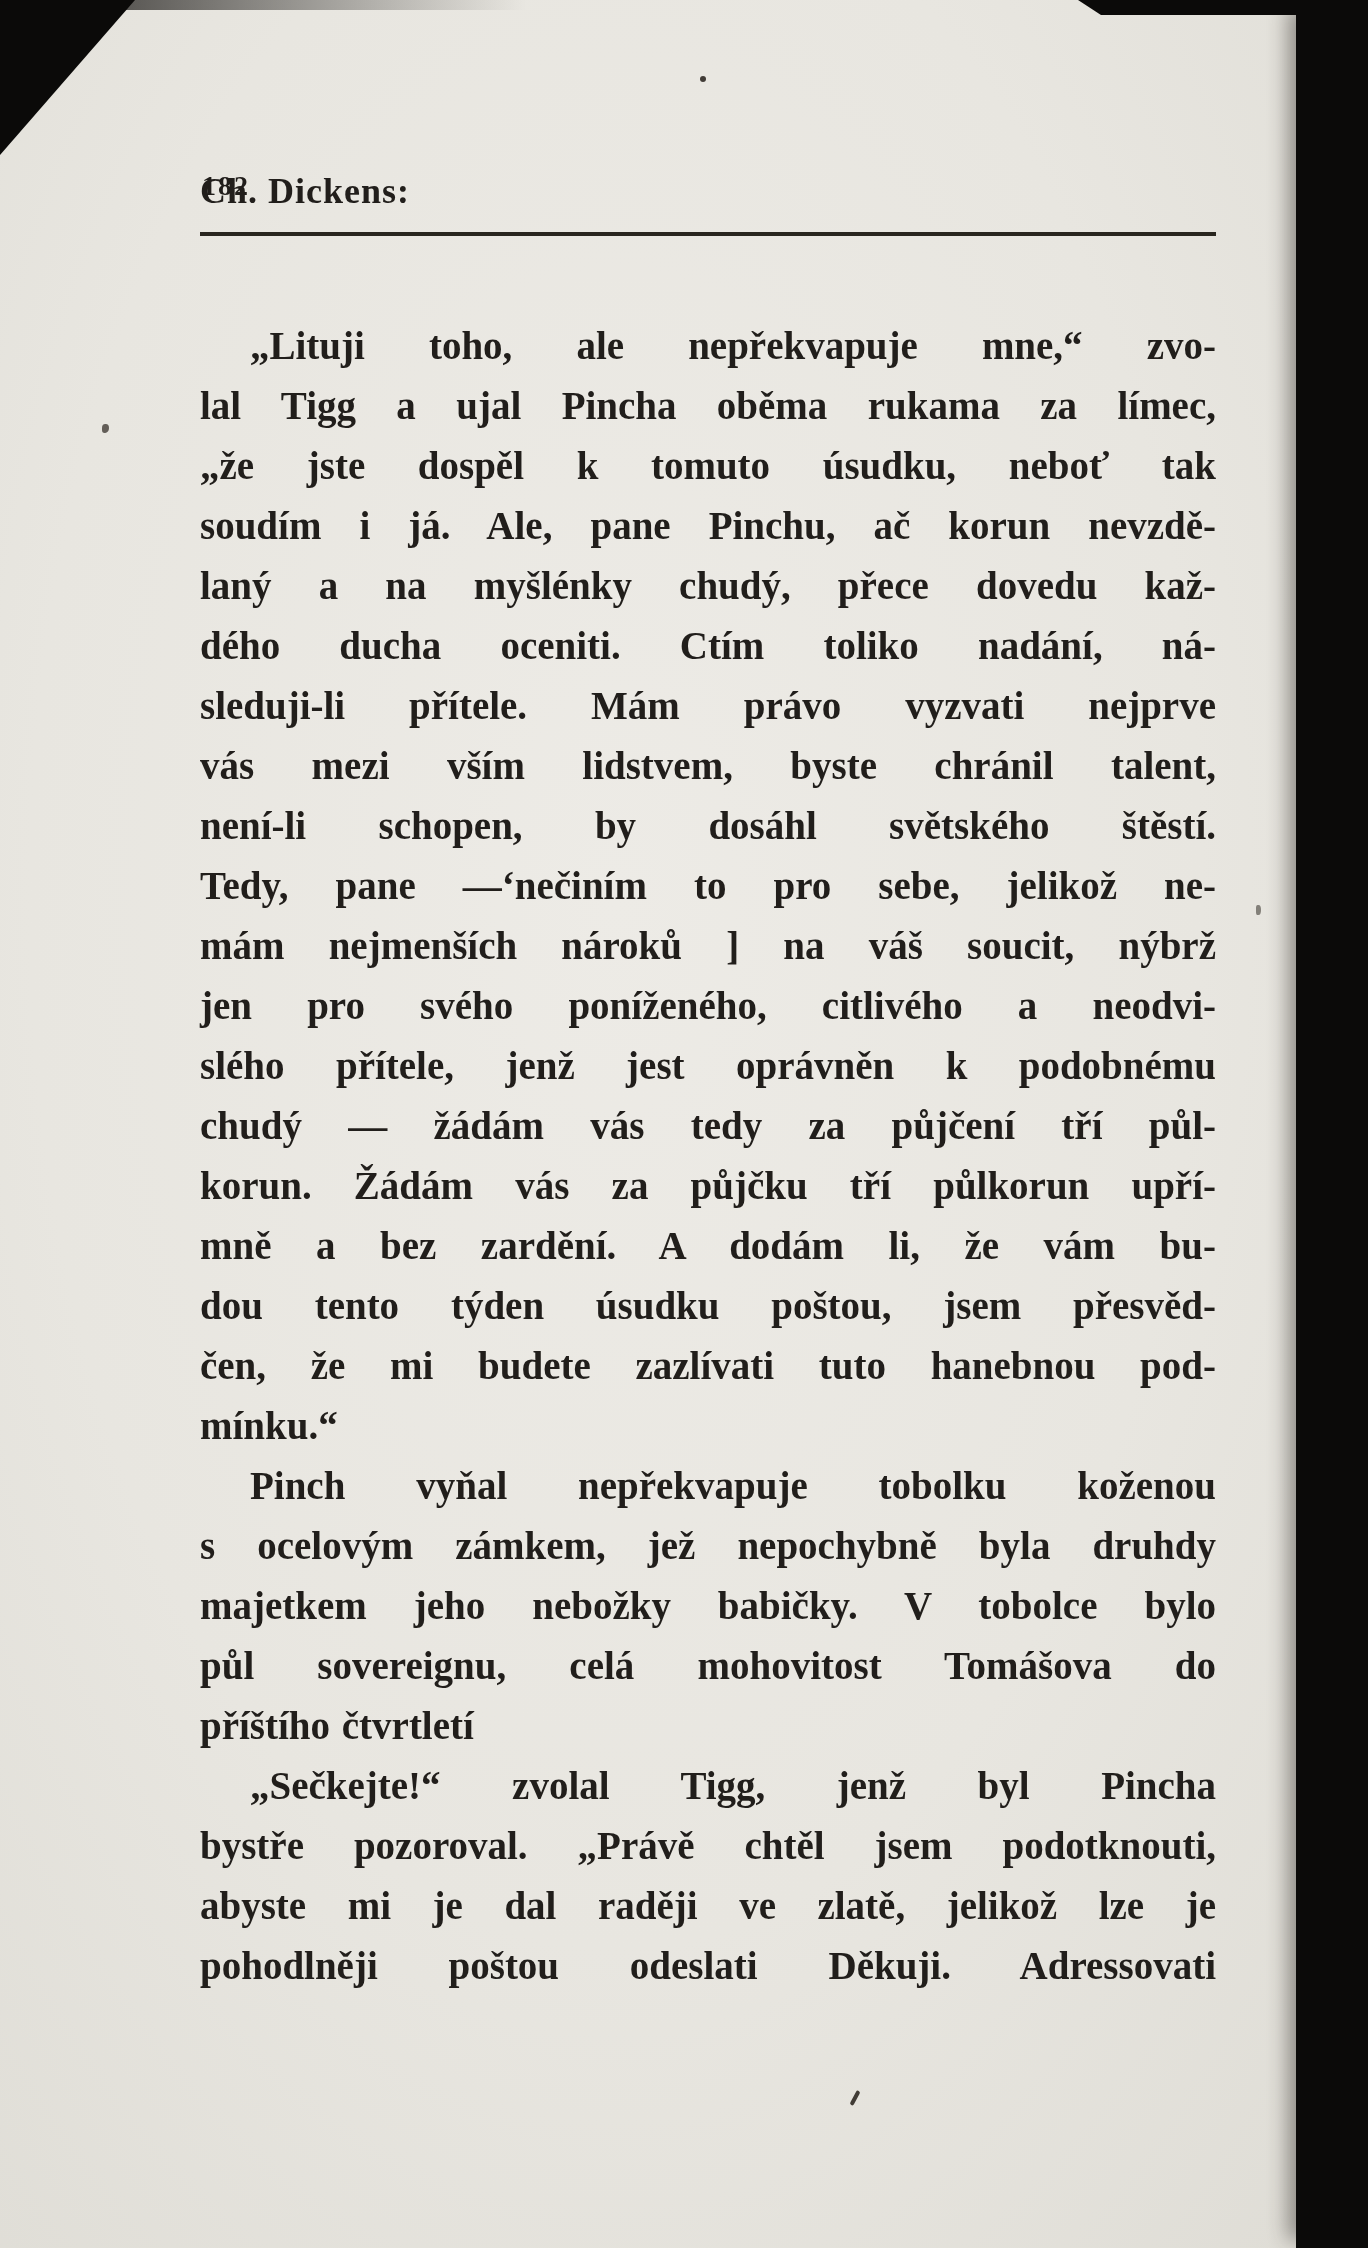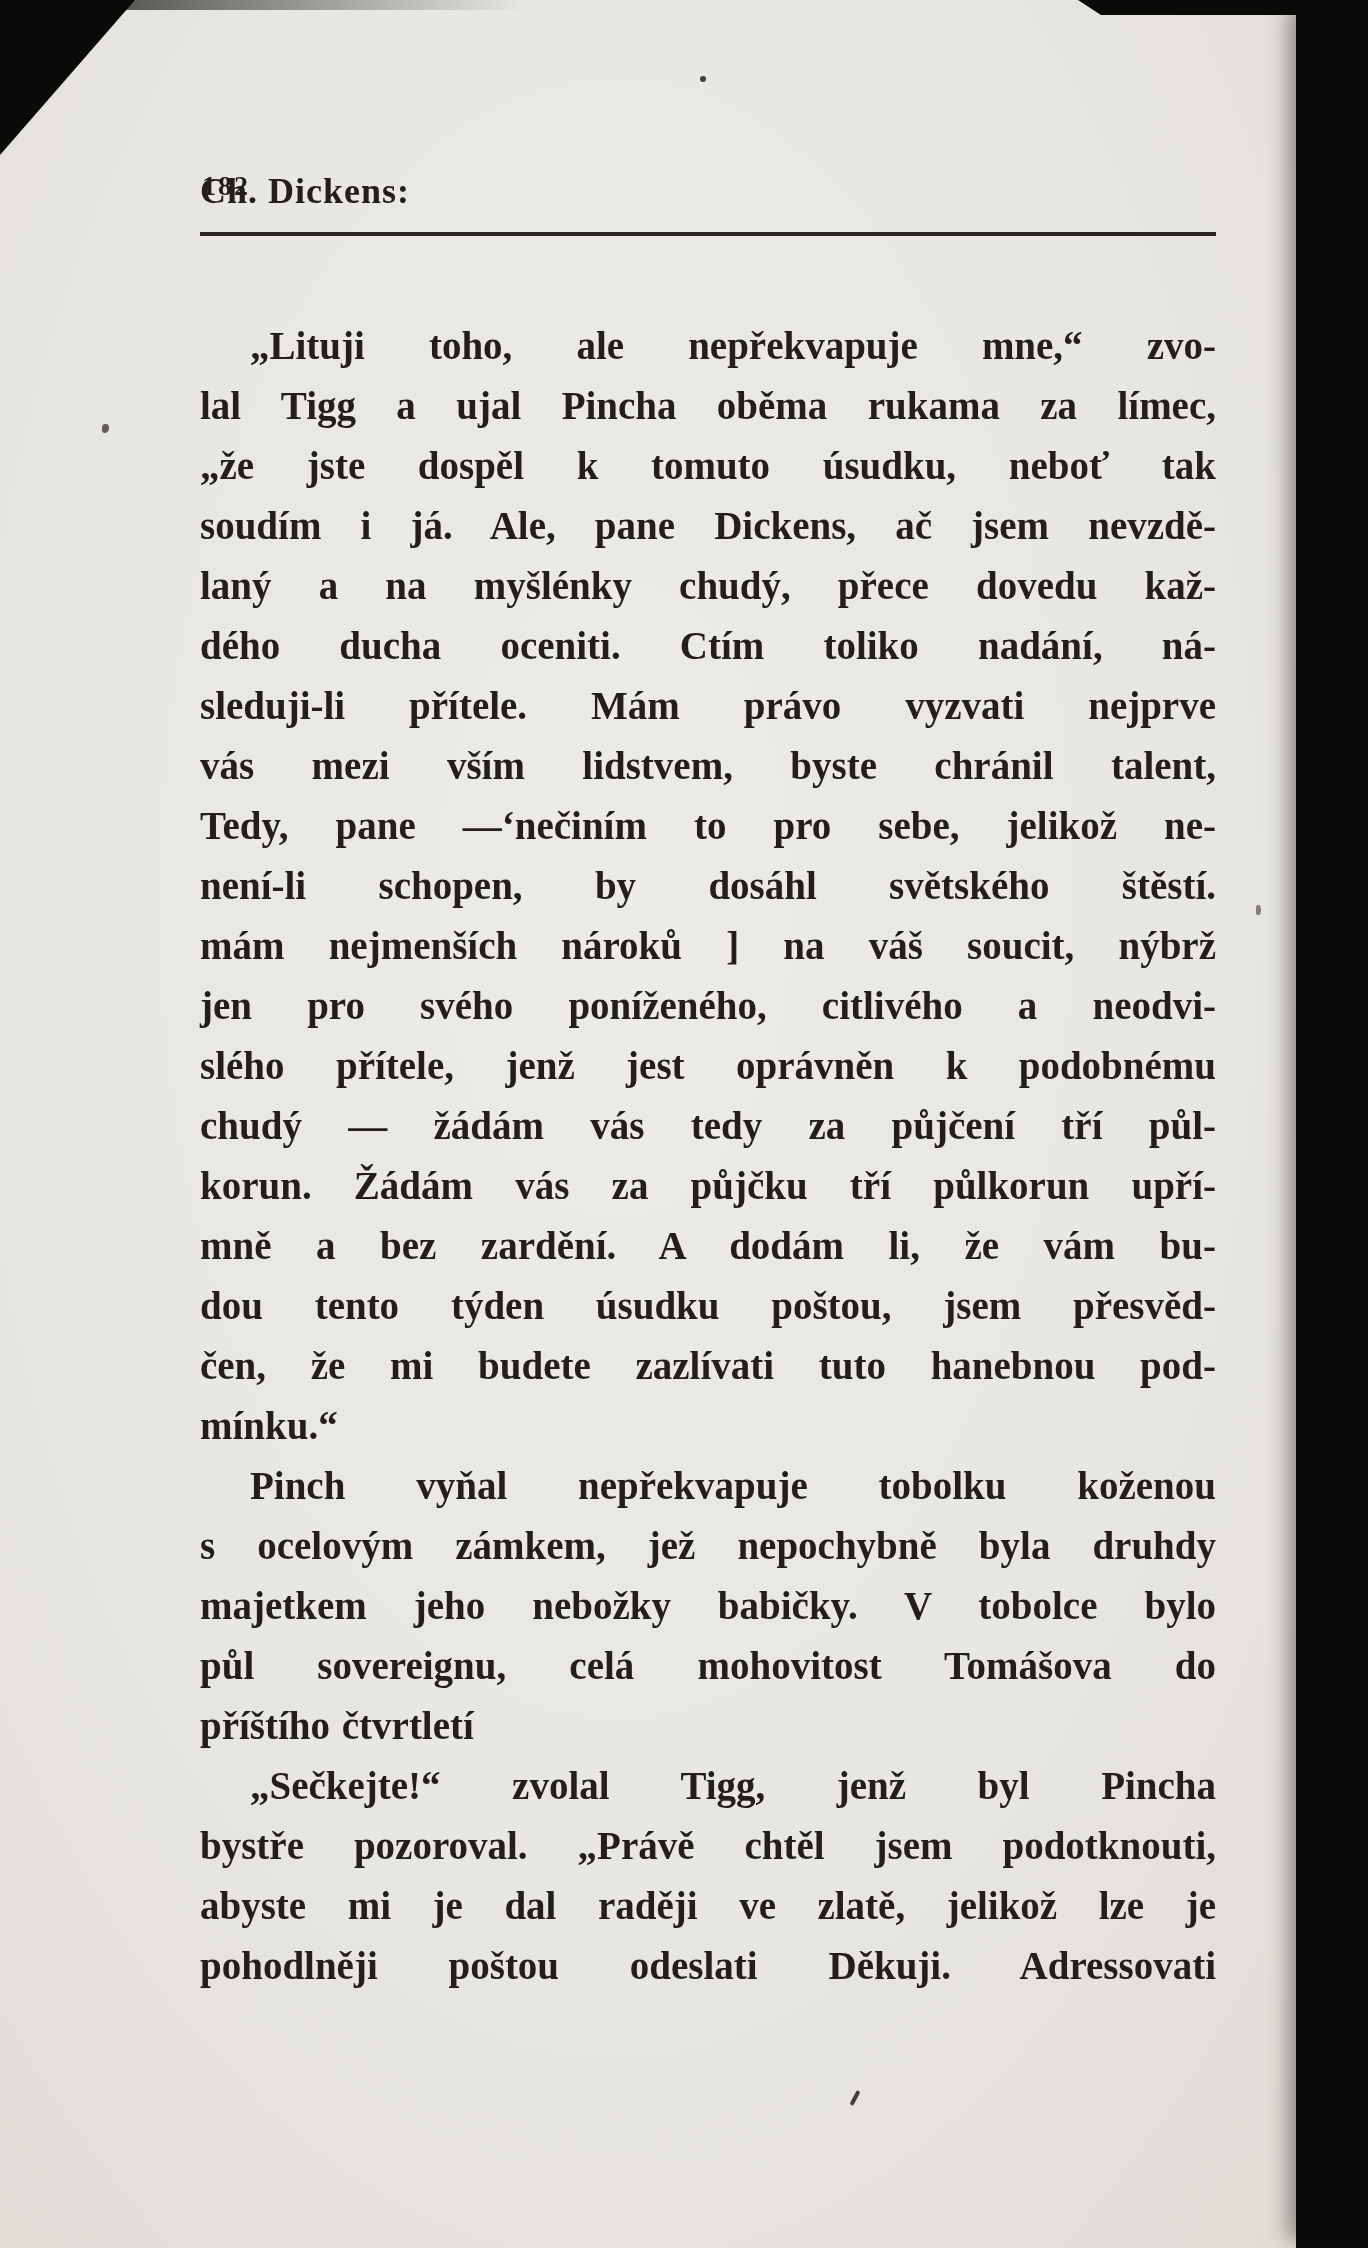--- a/index.html
+++ b/index.html
@@ -118,27 +118,27 @@
   <div class="page-content">
     <div class="header-row">
       <span class="page-num">182</span>
       <span class="running-title">Ch. Dickens:</span>
     </div>
     <div class="rule"></div>
     <div class="body-text">
         <div class="line first">„Lituji toho, ale nepřekvapuje mne,“ zvo-</div>
         <div class="line">lal Tigg a ujal Pincha oběma rukama za límec,</div>
         <div class="line">„že jste dospěl k tomuto úsudku, neboť tak</div>
-        <div class="line">soudím i já. Ale, pane Dickens, ač jsem nevzdě-</div>
+        <div class="line">soudím i já. Ale, pane Pinchu, ač korun nevzdě-</div>
         <div class="line">laný a na myšlénky chudý, přece dovedu kaž-</div>
         <div class="line">dého ducha oceniti. Ctím toliko nadání, ná-</div>
         <div class="line">sleduji-li přítele. Mám právo vyzvati nejprve</div>
         <div class="line">vás mezi vším lidstvem, byste chránil talent,</div>
+        <div class="line">není-li schopen, by dosáhl světského štěstí.</div>
         <div class="line">Tedy, pane —‘nečiním to pro sebe, jelikož ne-</div>
-        <div class="line">není-li schopen, by dosáhl světského štěstí.</div>
         <div class="line">mám nejmenších nároků ] na váš soucit, nýbrž</div>
         <div class="line">jen pro svého poníženého, citlivého a neodvi-</div>
         <div class="line">slého přítele, jenž jest oprávněn k podobnému</div>
         <div class="line">chudý — žádám vás tedy za půjčení tří půl-</div>
         <div class="line">korun. Žádám vás za půjčku tří půlkorun upří-</div>
         <div class="line">mně a bez zardění. A dodám li, že vám bu-</div>
         <div class="line">dou tento týden úsudku poštou, jsem přesvěd-</div>
         <div class="line">čen, že mi budete zazlívati tuto hanebnou pod-</div>
         <div class="line last">mínku.“</div>
         <div class="line first">Pinch vyňal nepřekvapuje tobolku koženou</div>

